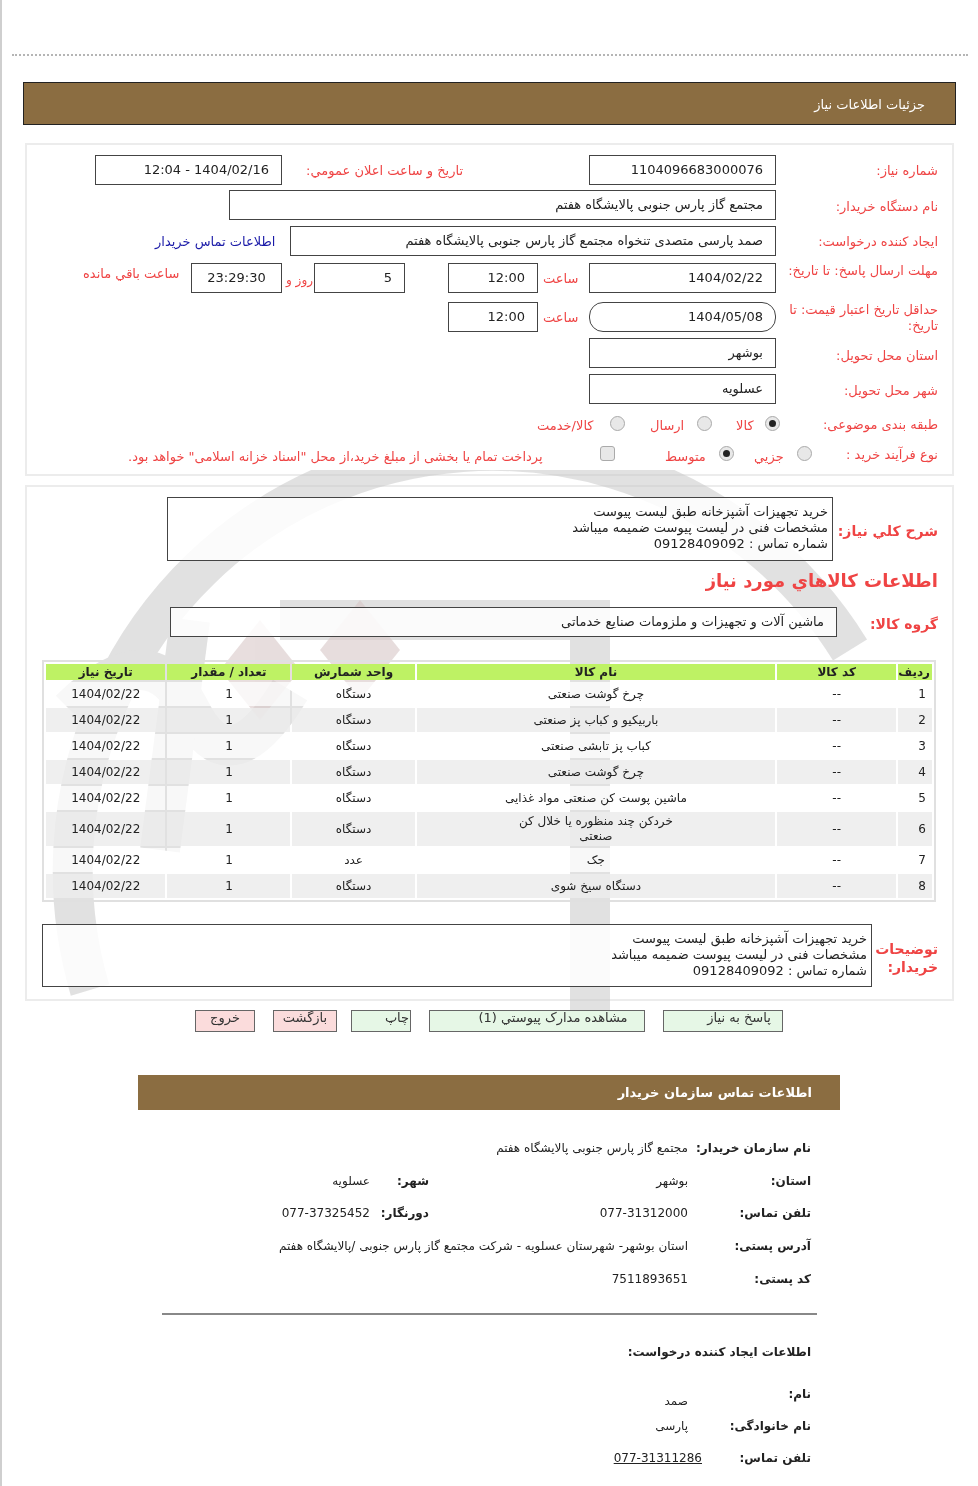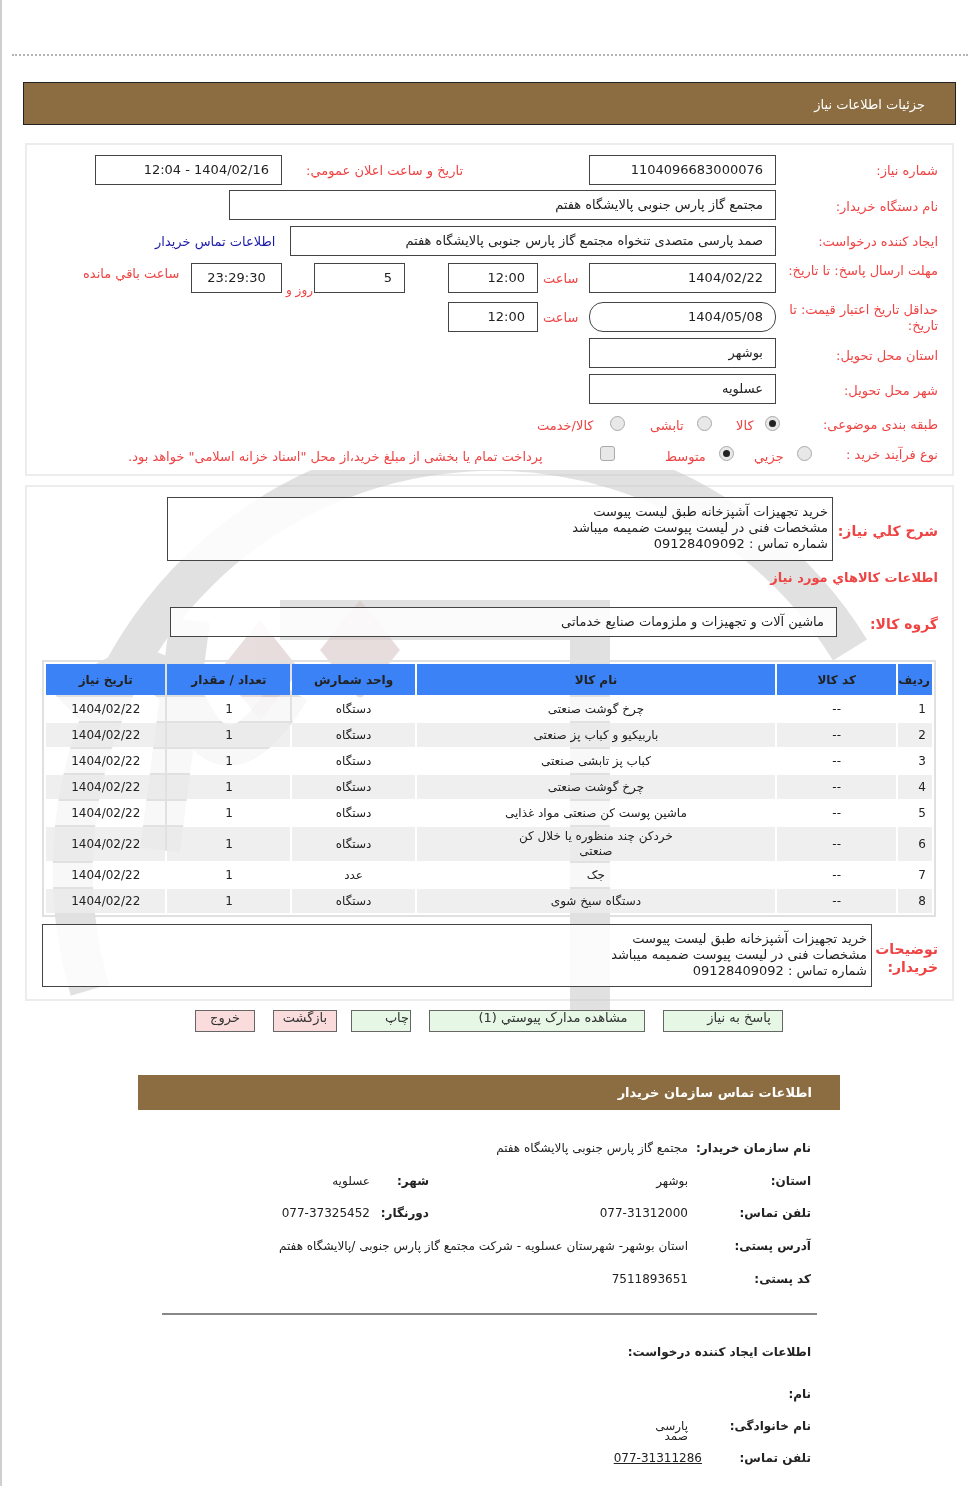--- a/index.html
+++ b/index.html
@@ -20,21 +20,21 @@
   .chk { position: absolute; width: 15px; height: 15px; border: 1px solid #aaa; border-radius: 3px; background: #e8e8e8; }
   .link { color: #1a1aa8; }
   .bold { font-weight: bold; }
   .textarea { position: absolute; border: 1px solid #444; background: rgba(255,255,255,0.85); padding: 6px 4px; font-size: 13px; line-height: 16px; text-align: right; }
   .textarea div { white-space: nowrap; }
   
   .wm { left: 30px; top: 470px; width: 900px; height: 540px; pointer-events: none; }
   
   .tbl { left: 42px; top: 660px; width: 894px; border: 2px solid #e0e0e0; }
   table { width: 100%; border-collapse: separate; border-spacing: 2px; }
-  th { background: #3b82f6; height: 31px; font-size: 12px; font-weight: bold; color: #222; text-align: center; }
+  th { background: #bef264; height: 16px; font-size: 12px; font-weight: bold; color: #222; text-align: center; }
   td { height: 24px; font-size: 12px; text-align: center; color: #222; }
   tr.r-odd td { background: rgba(255,255,255,0.75); }
   tr.r-even td { background: rgba(236,236,236,0.85); }
   td.c-row { text-align: right; padding-right: 6px; }
   th.c-row { text-align: right; padding-right: 2px; }
   .btn { position: absolute; height: 22px; border: 1px solid #666; font-size: 13px; text-align: center; line-height: 14px; color: #333; overflow: hidden; }
   .btn.green { background: #e6f7e6; padding-left: 32px; }
   .btn.red { background: #fbdcdc; }
   .header-bar2 { left: 138px; top: 1075px; width: 702px; height: 35px; background: #8b6d41; }
   .header-bar2 span { position: absolute; right: 28px; top: 10px; color: #ffffff; font-size: 13px; font-weight: bold; }
@@ -65,40 +65,40 @@
 
 <span class="abs lbl" style="right:40px;top:234px;">ایجاد کننده درخواست:</span>
 <div class="box" style="left:290px;top:226px;width:486px;">صمد پارسی متصدی تنخواه مجتمع گاز پارس جنوبی پالایشگاه هفتم</div>
 <span class="abs lbl link" style="left:155px;top:234px;">اطلاعات تماس خریدار</span>
 
 <span class="abs lbl" style="right:40px;top:263px;width:150px;white-space:normal;line-height:16px;">مهلت ارسال پاسخ: تا تاریخ:</span>
 <div class="box" style="left:589px;top:263px;width:187px;">1404/02/22</div>
 <span class="abs lbl" style="left:543px;top:271px;">ساعت</span>
 <div class="box" style="left:448px;top:263px;width:90px;">12:00</div>
 <div class="box" style="left:314px;top:263px;width:91px;">5</div>
-<span class="abs lbl" style="left:286px;top:283px;font-size:12px;">روز و</span>
+<span class="abs lbl" style="left:286px;top:273px;font-size:12px;">روز و</span>
 <div class="box" style="left:191px;top:263px;width:91px;text-align:center;">23:29:30</div>
 <span class="abs lbl" style="left:83px;top:266px;">ساعت باقي مانده</span>
 
 <span class="abs lbl" style="right:40px;top:302px;width:160px;white-space:normal;line-height:16px;">حداقل تاریخ اعتبار قیمت: تا تاریخ:</span>
 <div class="box" style="left:589px;top:302px;width:187px;border-radius:14px;">1404/05/08</div>
 <span class="abs lbl" style="left:543px;top:310px;">ساعت</span>
 <div class="box" style="left:448px;top:302px;width:90px;">12:00</div>
 
 <span class="abs lbl" style="right:40px;top:348px;">استان محل تحویل:</span>
 <div class="box" style="left:589px;top:338px;width:187px;">بوشهر</div>
 
 <span class="abs lbl" style="right:40px;top:383px;">شهر محل تحویل:</span>
 <div class="box" style="left:589px;top:374px;width:187px;">عسلویه</div>
 
 <span class="abs lbl" style="right:40px;top:417px;">طبقه بندی موضوعی:</span>
 <div class="radio on" style="left:765px;top:416px;"></div>
 <span class="abs lbl" style="left:736px;top:418px;">کالا</span>
 <div class="radio" style="left:697px;top:416px;"></div>
-<span class="abs lbl" style="left:650px;top:418px;">تابشی</span>
+<span class="abs lbl" style="left:650px;top:418px;">ارسال</span>
 <div class="radio" style="left:610px;top:416px;"></div>
 <span class="abs lbl" style="left:537px;top:418px;">کالا/خدمت</span>
 
 <span class="abs lbl" style="right:40px;top:447px;">نوع فرآیند خرید :</span>
 <div class="radio" style="left:797px;top:446px;"></div>
 <span class="abs lbl" style="left:754px;top:449px;">جزيي</span>
 <div class="radio on" style="left:719px;top:446px;"></div>
 <span class="abs lbl" style="left:665px;top:449px;">متوسط</span>
 <div class="chk" style="left:600px;top:446px;"></div>
 <span class="abs lbl" style="left:128px;top:449px;">پرداخت تمام یا بخشی از مبلغ خرید،از محل "اسناد خزانه اسلامی" خواهد بود.</span>
@@ -118,21 +118,21 @@
   </g>
 </svg>
 
 <span class="abs lbl bold" style="right:40px;top:523px;font-size:14px;">شرح کلي نیاز:</span>
 <div class="textarea" style="left:167px;top:497px;width:666px;height:64px;">
   <div>خرید تجهیزات آشپزخانه طبق لیست پیوست</div>
   <div>مشخصات فنی در لیست پیوست ضمیمه میباشد</div>
   <div>شماره تماس : 09128409092</div>
 </div>
 
-<span class="abs lbl bold" style="right:40px;top:570px;font-size:13px;">اطلاعات کالاهاي مورد نیاز</span>
+<span class="abs lbl bold" style="right:40px;top:570px;font-size:18px;">اطلاعات کالاهاي مورد نیاز</span>
 
 <span class="abs lbl bold" style="right:40px;top:616px;font-size:14px;">گروه کالا:</span>
 <div class="box" style="left:170px;top:607px;width:667px;height:30px;background:rgba(255,255,255,0.85);">ماشین آلات و تجهیزات و ملزومات صنایع خدماتی</div>
 
 <div class="abs tbl">
   <table>
     <thead>
       <tr>
         <th class="c-row" style="width:31px;">ردیف</th>
         <th style="width:120px;">کد کالا</th>
@@ -245,19 +245,19 @@
 <span class="abs ci" style="right:290px;top:1239px;">استان بوشهر- شهرستان عسلویه - شرکت مجتمع گاز پارس جنوبی /پالایشگاه هفتم</span>
 
 <span class="abs ci-lbl" style="right:167px;top:1272px;">کد پستی:</span>
 <span class="abs ci" style="right:290px;top:1272px;">7511893651</span>
 
 <div class="abs hr"></div>
 
 <span class="abs ci-lbl" style="right:167px;top:1345px;">اطلاعات ایجاد کننده درخواست:</span>
 
 <span class="abs ci-lbl" style="right:167px;top:1387px;margin-left:16px;">نام:</span>
-<span class="abs ci" style="right:290px;top:1429px;">صمد</span>
+<span class="abs ci" style="right:290px;top:1394px;">صمد</span>
 
 <span class="abs ci-lbl" style="right:167px;top:1419px;">نام خانوادگی:</span>
 <span class="abs ci" style="right:290px;top:1419px;">پارسی</span>
 
 <span class="abs ci-lbl" style="right:167px;top:1451px;">تلفن تماس:</span>
 <span class="abs ci" style="right:276px;top:1451px;text-decoration:underline;">077-31311286</span>
 
 </body></html>

